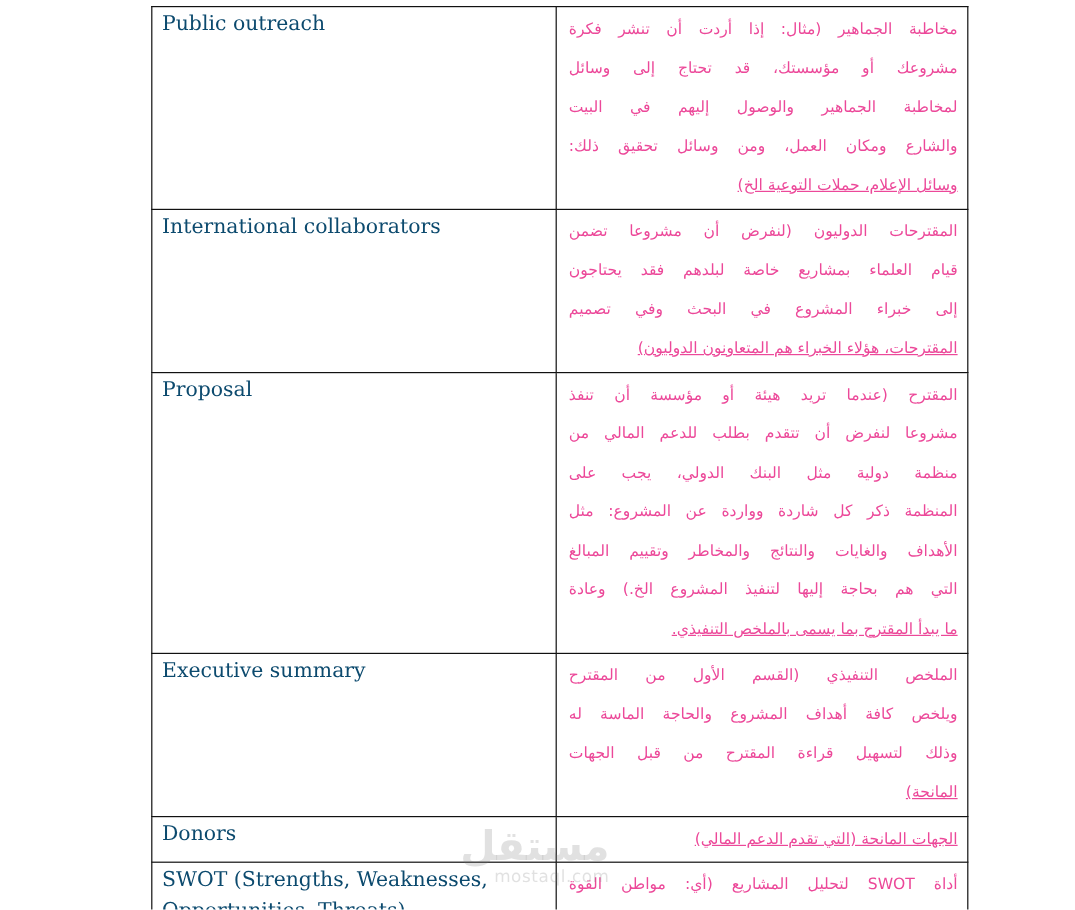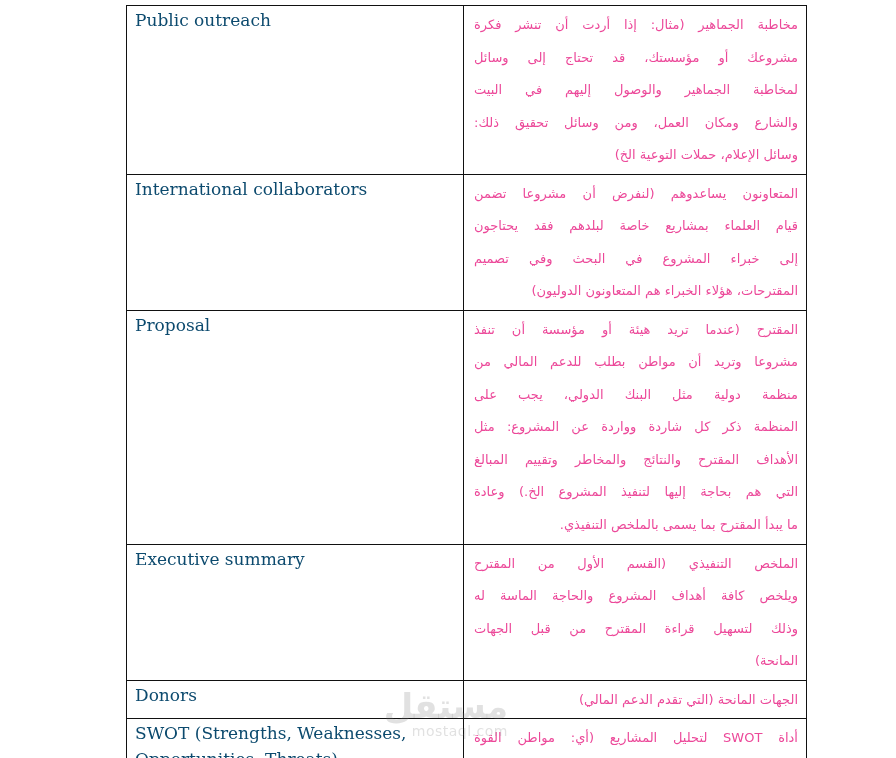--- a/index.html
+++ b/index.html
@@ -51,20 +51,21 @@
       text-align-last: right;
       padding: 3px 8px 2px 10px !important;
     }
     .def-line {
       display: block;
       white-space: nowrap;
       text-align-last: justify;
     }
     .def-line.last {
       text-align-last: right;
+      text-decoration: underline;
     }
     tr.r1 td { height: 160px; }
     tr.r2 td { height: 128px; margin-left: 20px; }
     tr.r3 td { height: 228px; }
     tr.r4 td { height: 129px; }
     tr.r5 td { height: 31px; }
     tr.r6 td { height: 64px; }
 
     .watermark {
       position: absolute;
@@ -107,36 +108,36 @@
           <span class="def-line">لمخاطبة الجماهير والوصول إليهم في البيت</span>
           <span class="def-line">والشارع ومكان العمل، ومن وسائل تحقيق ذلك:</span>
           <span class="def-line last">وسائل الإعلام، حملات التوعية الخ)</span>
         </td>
       </tr>
       <tr class="r2">
         <td class="term">
           <span>International collaborators</span>
         </td>
         <td class="definition">
-          <span class="def-line">المتعاونون يساعدوهم (لنفرض أن مشروعا تضمن</span>
+          <span class="def-line">المقترحات الدوليون (لنفرض أن مشروعا تضمن</span>
           <span class="def-line">قيام العلماء بمشاريع خاصة لبلدهم فقد يحتاجون</span>
           <span class="def-line">إلى خبراء المشروع في البحث وفي تصميم</span>
           <span class="def-line last">المقترحات، هؤلاء الخبراء هم المتعاونون الدوليون)</span>
         </td>
       </tr>
       <tr class="r3">
         <td class="term">
           <span>Proposal</span>
         </td>
         <td class="definition">
           <span class="def-line">المقترح (عندما تريد هيئة أو مؤسسة أن تنفذ</span>
-          <span class="def-line">مشروعا وتريد أن مواطن بطلب للدعم المالي من</span>
+          <span class="def-line">مشروعا لنفرض أن تتقدم بطلب للدعم المالي من</span>
           <span class="def-line">منظمة دولية مثل البنك الدولي، يجب على</span>
           <span class="def-line">المنظمة ذكر كل شاردة وواردة عن المشروع: مثل</span>
-          <span class="def-line">الأهداف المقترح والنتائج والمخاطر وتقييم المبالغ</span>
+          <span class="def-line">الأهداف والغايات والنتائج والمخاطر وتقييم المبالغ</span>
           <span class="def-line">التي هم بحاجة إليها لتنفيذ المشروع الخ.)  وعادة</span>
           <span class="def-line last">ما يبدأ المقترح بما يسمى بالملخص التنفيذي.</span>
         </td>
       </tr>
       <tr class="r4">
         <td class="term">
           <span>Executive summary</span>
         </td>
         <td class="definition">
           <span class="def-line">الملخص التنفيذي (القسم الأول من المقترح</span>

